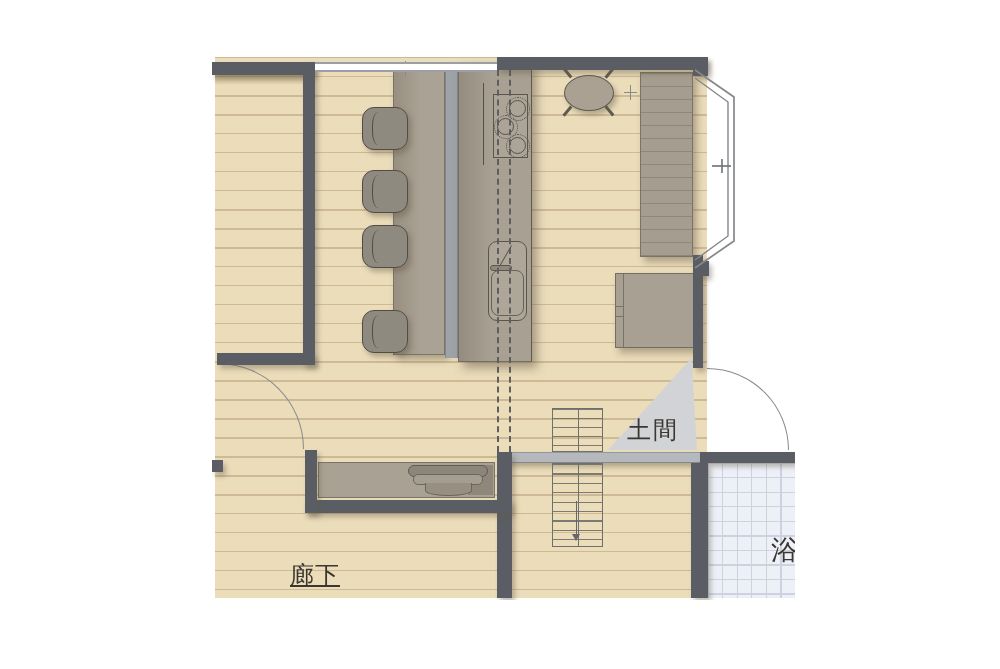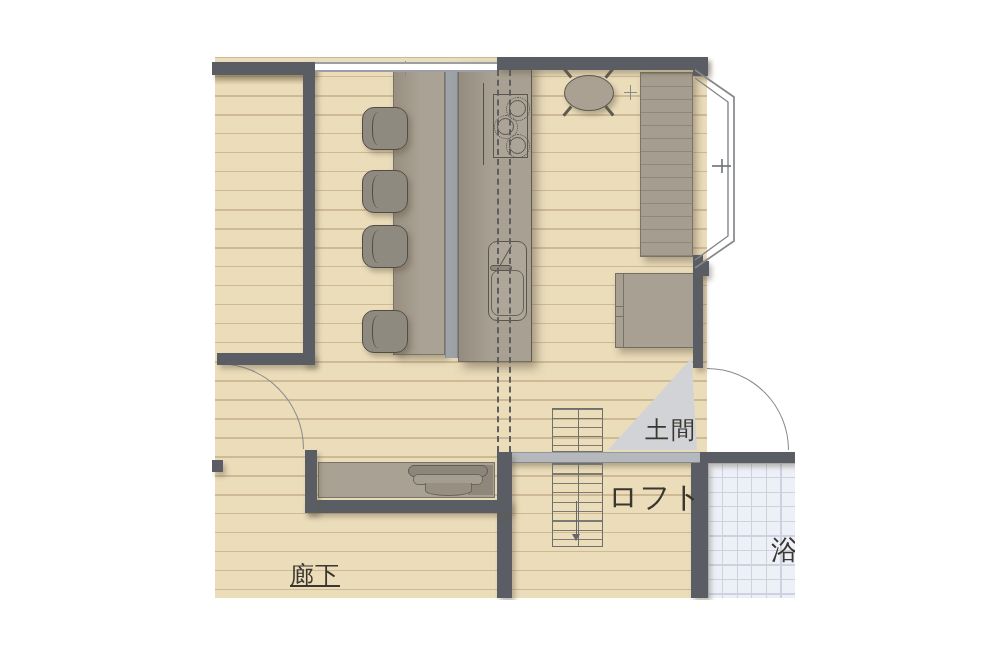--- a/index.html
+++ b/index.html
@@ -137,21 +137,21 @@
 
   
   .cross{width:13px;height:15px;z-index:4;}
   .cross::before{content:"";position:absolute;left:6px;top:0;bottom:0;border-left:1.2px solid #86888b;}
   .cross::after{content:"";position:absolute;top:7px;left:0;right:0;border-top:1.2px solid #86888b;}
   #cross-a{left:187px;top:16px;}
   #cross-b{left:412px;top:40px;}
 
   
   .lbl{color:var(--text,#3a3630);z-index:6;white-space:nowrap;line-height:1.1;}
-  #lbl-doma{left:433px;top:372px;font-size:24px;letter-spacing:2px;}
+  #lbl-doma{left:415px;top:372px;font-size:24px;letter-spacing:2px;}
   #lbl-loft{left:396px;top:435px;font-size:30px;letter-spacing:1px;}
   #lbl-corridor{left:78px;top:517px;font-size:24px;letter-spacing:1px;text-decoration:underline;}
   #lbl-bath{left:559px;top:490px;font-size:27px;}
 </style>
 </head>
 <body>
 
 <div id="canvas">
   <div id="plan">
 
@@ -226,18 +226,17 @@
       <polyline points="5,5 44,32 44,176 5,203" fill="none" stroke="#85878a" stroke-width="1.7"></polyline>
       <polyline points="5,13 38,37 38,171 5,195" fill="none" stroke="#85878a" stroke-width="1.4"></polyline>
       <line x1="22" y1="101" x2="41" y2="101" stroke="#6f7174" stroke-width="1.6"></line>
       <line x1="32" y1="94" x2="32" y2="108" stroke="#6f7174" stroke-width="1.6"></line>
     </svg>
 
     <div class="abs cross" id="cross-a"></div>
     <div class="abs cross" id="cross-b"></div>
 
     <div class="abs lbl" id="lbl-doma">土間</div>
-    <div class="abs lbl" id="lbl-loft">ロフト</div>
     <div class="abs lbl" id="lbl-corridor">廊下</div>
     <div class="abs lbl" id="lbl-bath">浴</div>
 
   </div>
 </div>
 
 </body></html>

